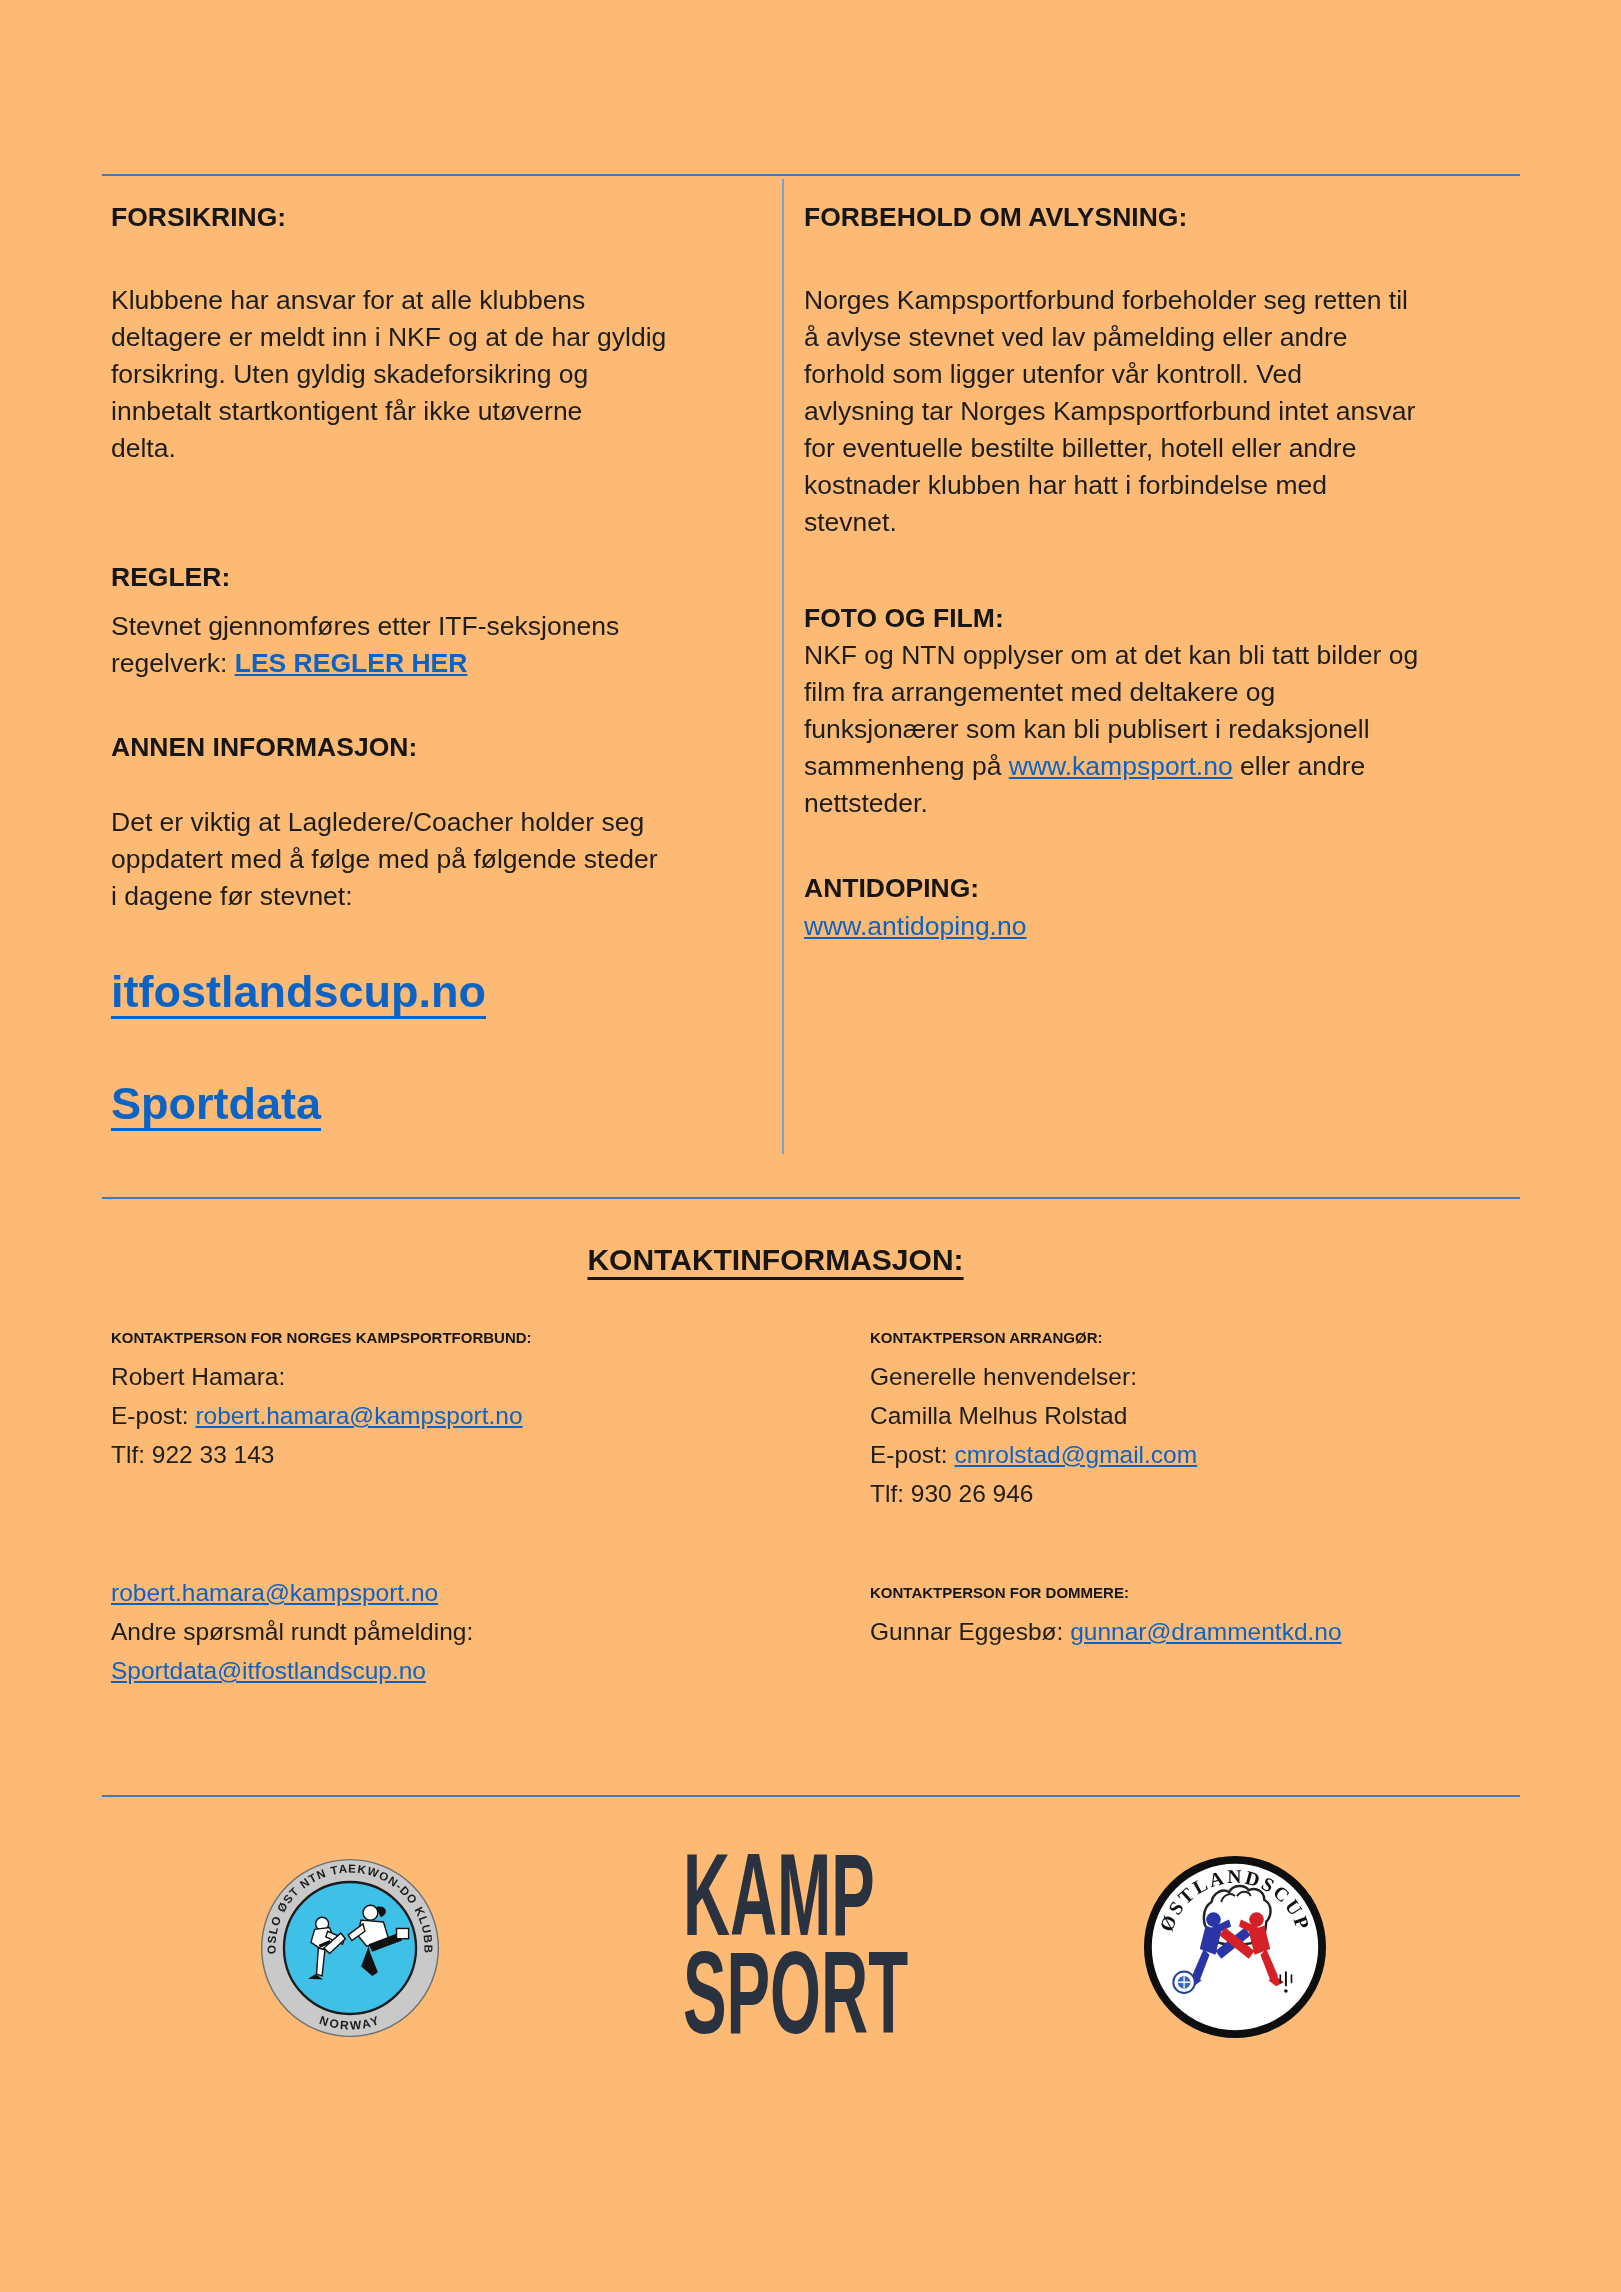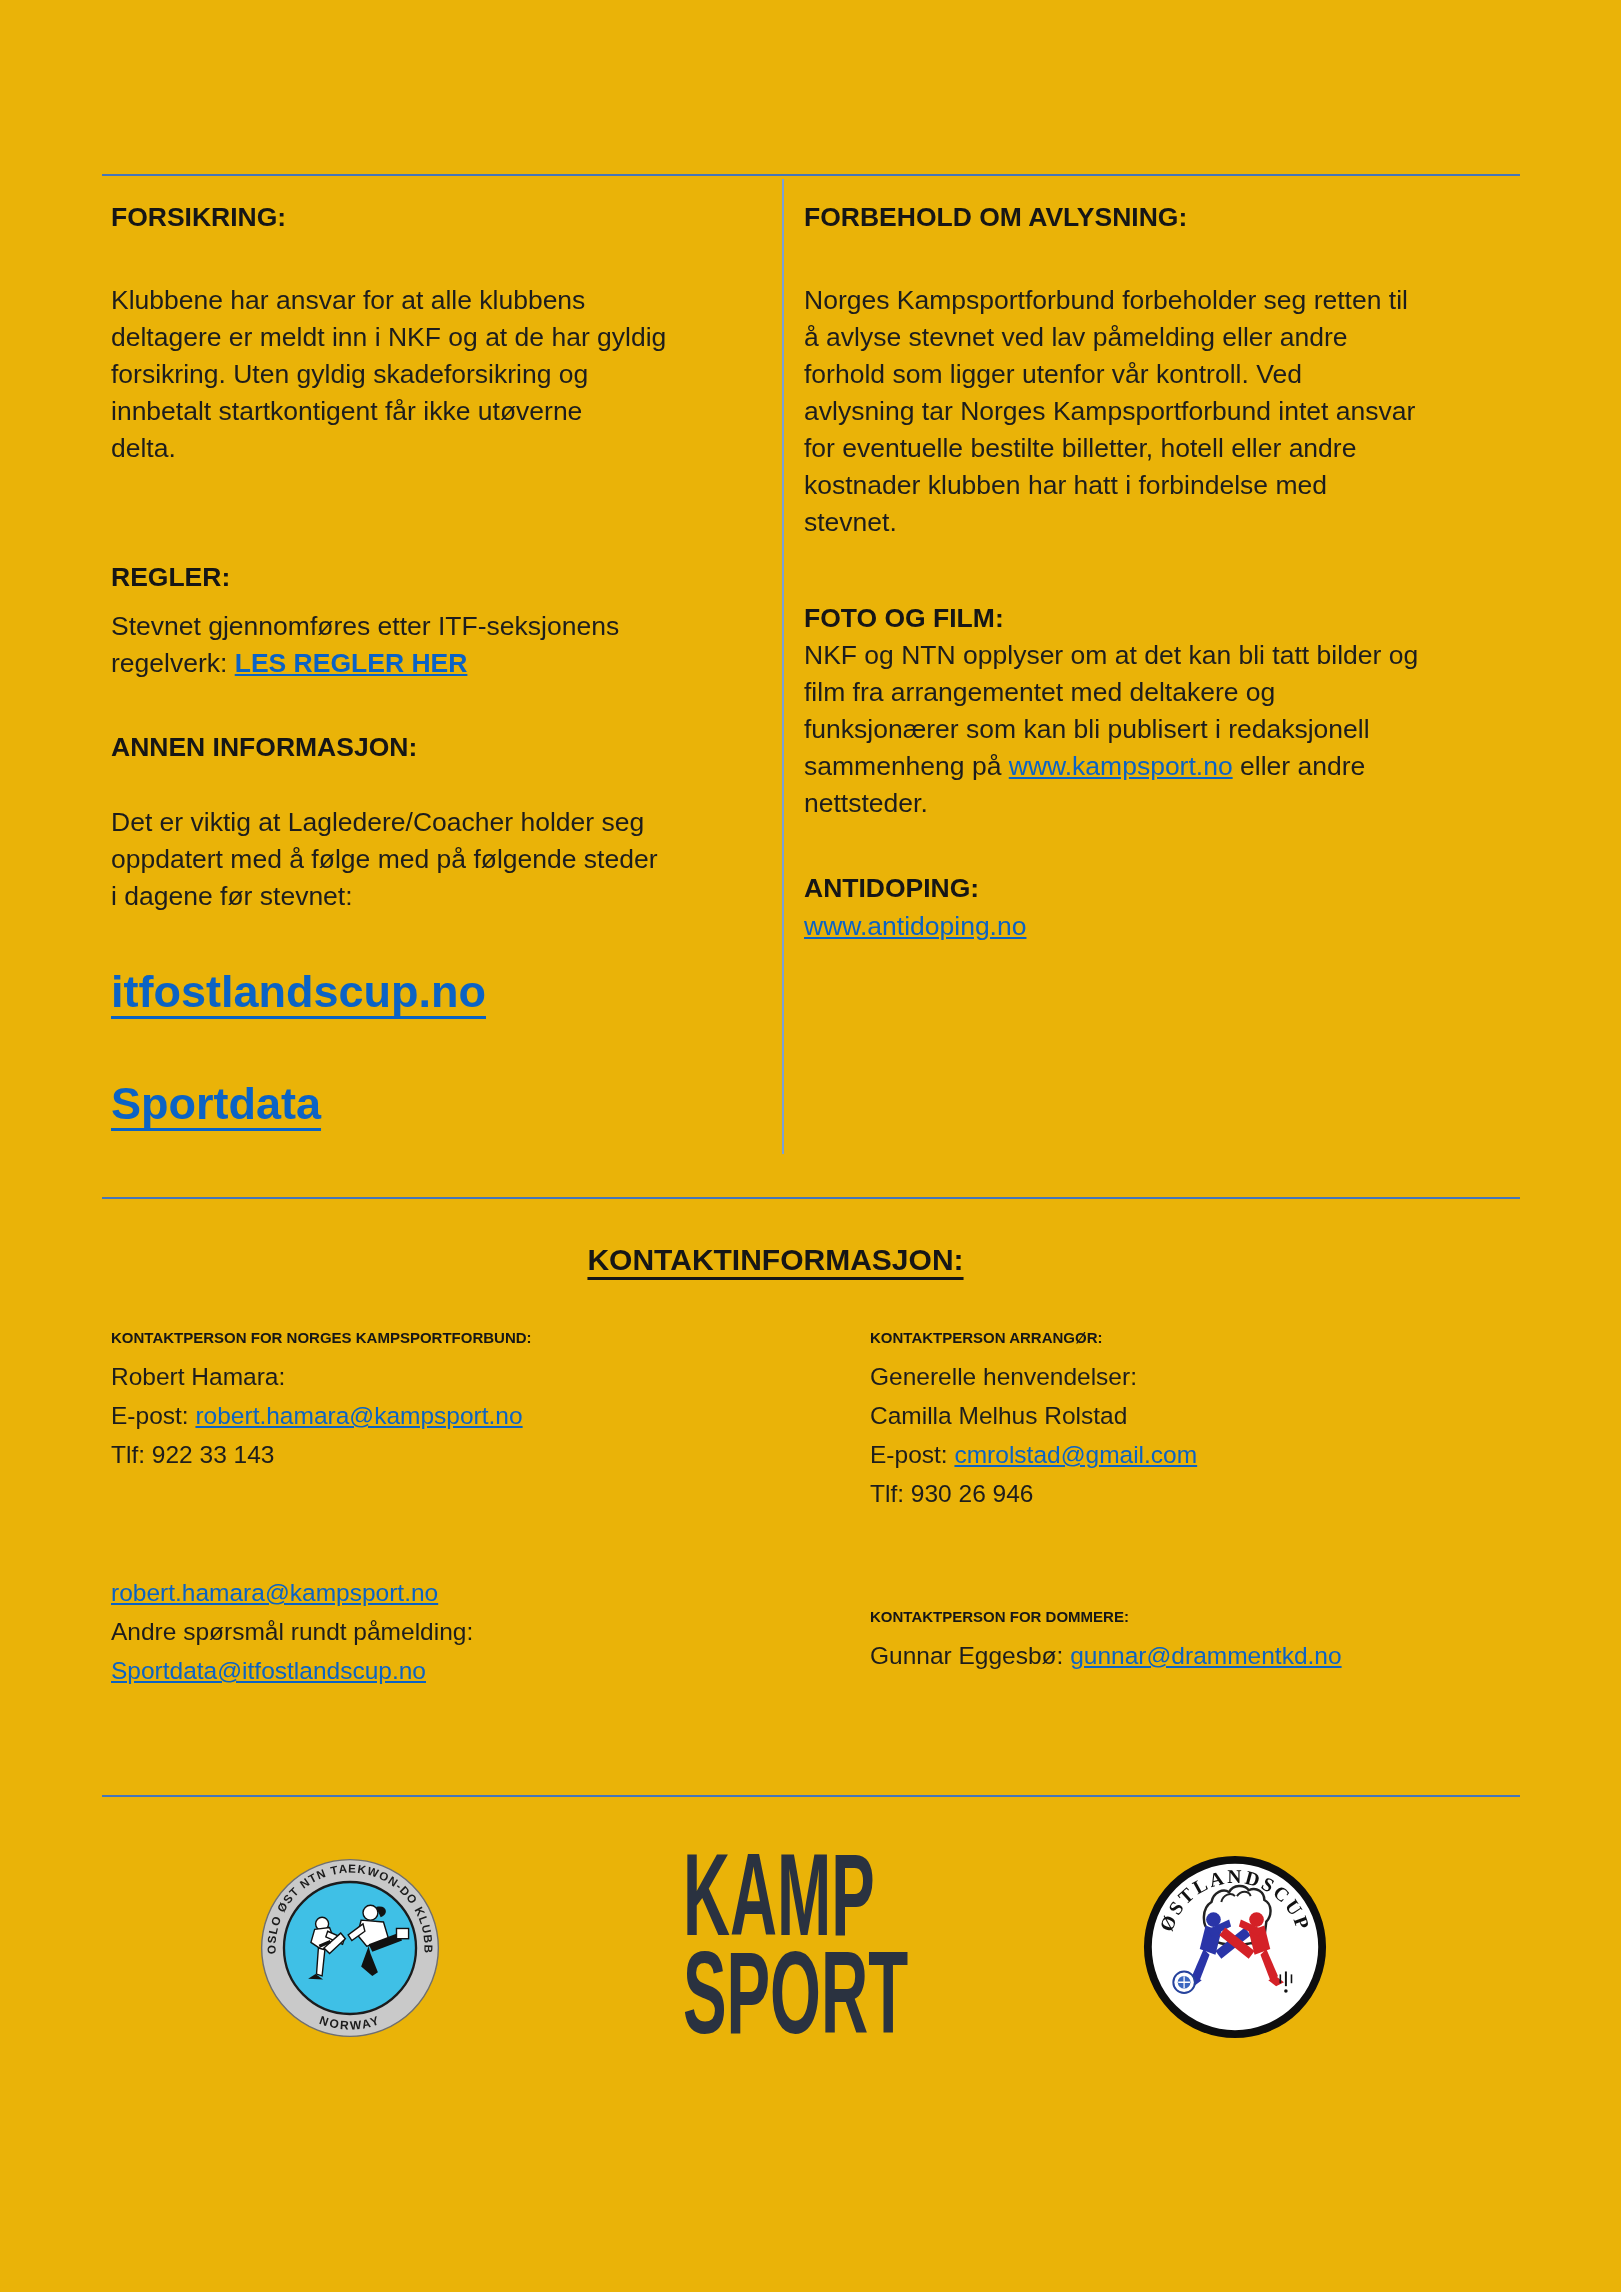--- a/index.html
+++ b/index.html
@@ -1,16 +1,16 @@
 <!DOCTYPE html>
 <html><head>
 <meta charset="utf-8">
 <style>
   html,body{margin:0;padding:0;background:#ffffff;}
-  .page{position:relative;width:1621px;height:2293px;background:#eab308;
+  .page{position:relative;width:1621px;height:2293px;background:#fdba74;
         font-family:"Liberation Sans", sans-serif;overflow:hidden;}
   .abs{position:absolute;}
   .rule{background:#4576b9;height:2px;}
   .vrule{background:#7ba0d4;width:2px;}
   .h{font-weight:bold;font-size:26.5px;line-height:37px;color:#161616;}
   .body{font-size:26.5px;line-height:37px;color:#1d1d1d;}
   .prew{white-space:pre-line;}
   .link{color:#0b63c5;text-decoration:underline;cursor:pointer;}
   .bold{font-weight:bold;}
   .biglink{display:inline-block;font-size:45px;font-weight:bold;color:#0b63c5;
@@ -85,21 +85,21 @@
     <div class="c-t"><span>E-post: </span><a class="link">cmrolstad@gmail.com</a></div>
     <div class="c-t">Tlf: 930 26 946</div>
   </div>
 
   <div class="abs" style="left:111px;top:1573px;width:706px;">
     <div class="c-t"><a class="link">robert.hamara@kampsport.no</a></div>
     <div class="c-t">Andre spørsmål rundt påmelding:</div>
     <div class="c-t"><a class="link">Sportdata@itfostlandscup.no</a></div>
   </div>
 
-  <div class="abs" style="left:870px;top:1573px;width:725px;margin-top:24px;">
+  <div class="abs" style="left:870px;top:1573px;width:725px;">
     <div class="c-h">KONTAKTPERSON FOR DOMMERE:</div>
     <div class="c-t"><span>Gunnar Eggesbø: </span><a class="link">gunnar@drammentkd.no</a></div>
   </div>
 
   <svg class="abs" style="left:257px;top:1855px;" width="186" height="186" viewBox="-100 -100 200 200">
     <circle cx="0" cy="0" r="95" fill="#c9c9c9" stroke="#6f6f6f" stroke-width="1.5"></circle>
     <circle cx="0" cy="0" r="71" fill="#3fc0e6" stroke="#1c1c1c" stroke-width="2.5"></circle>
     <defs>
       <path id="osloArcTop" d="M -76,24 A 80,80 0 1 1 76,24" fill="none"></path>
       <path id="osloArcBottom" d="M -60,64 A 88,88 0 0 0 60,64" fill="none"></path>

